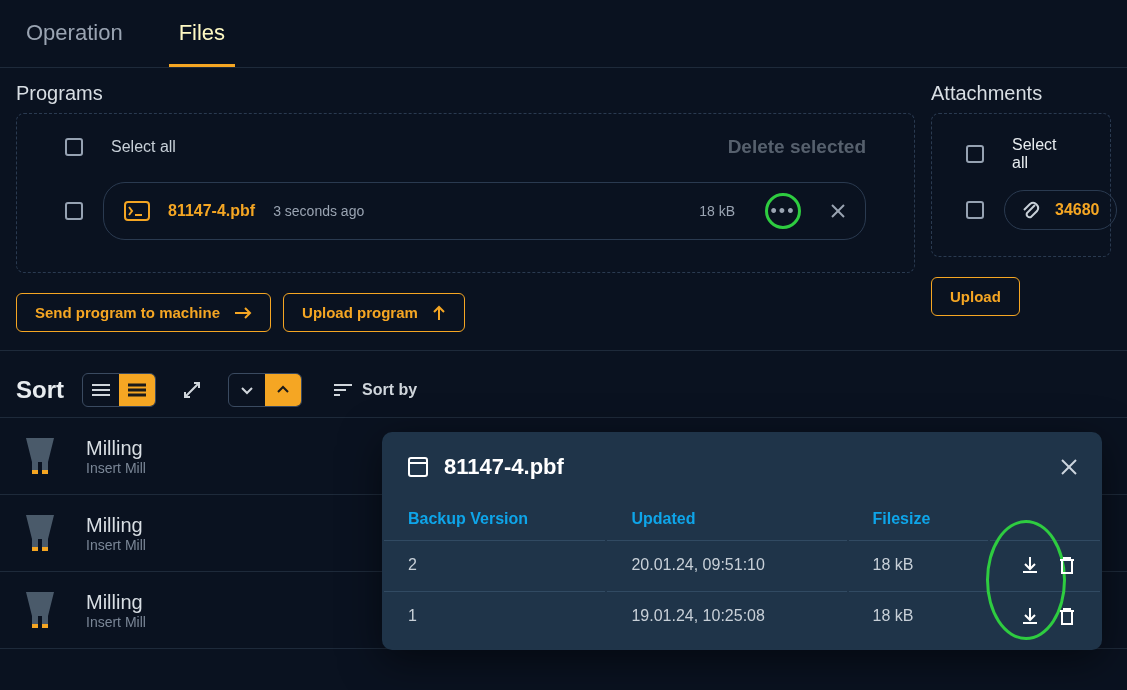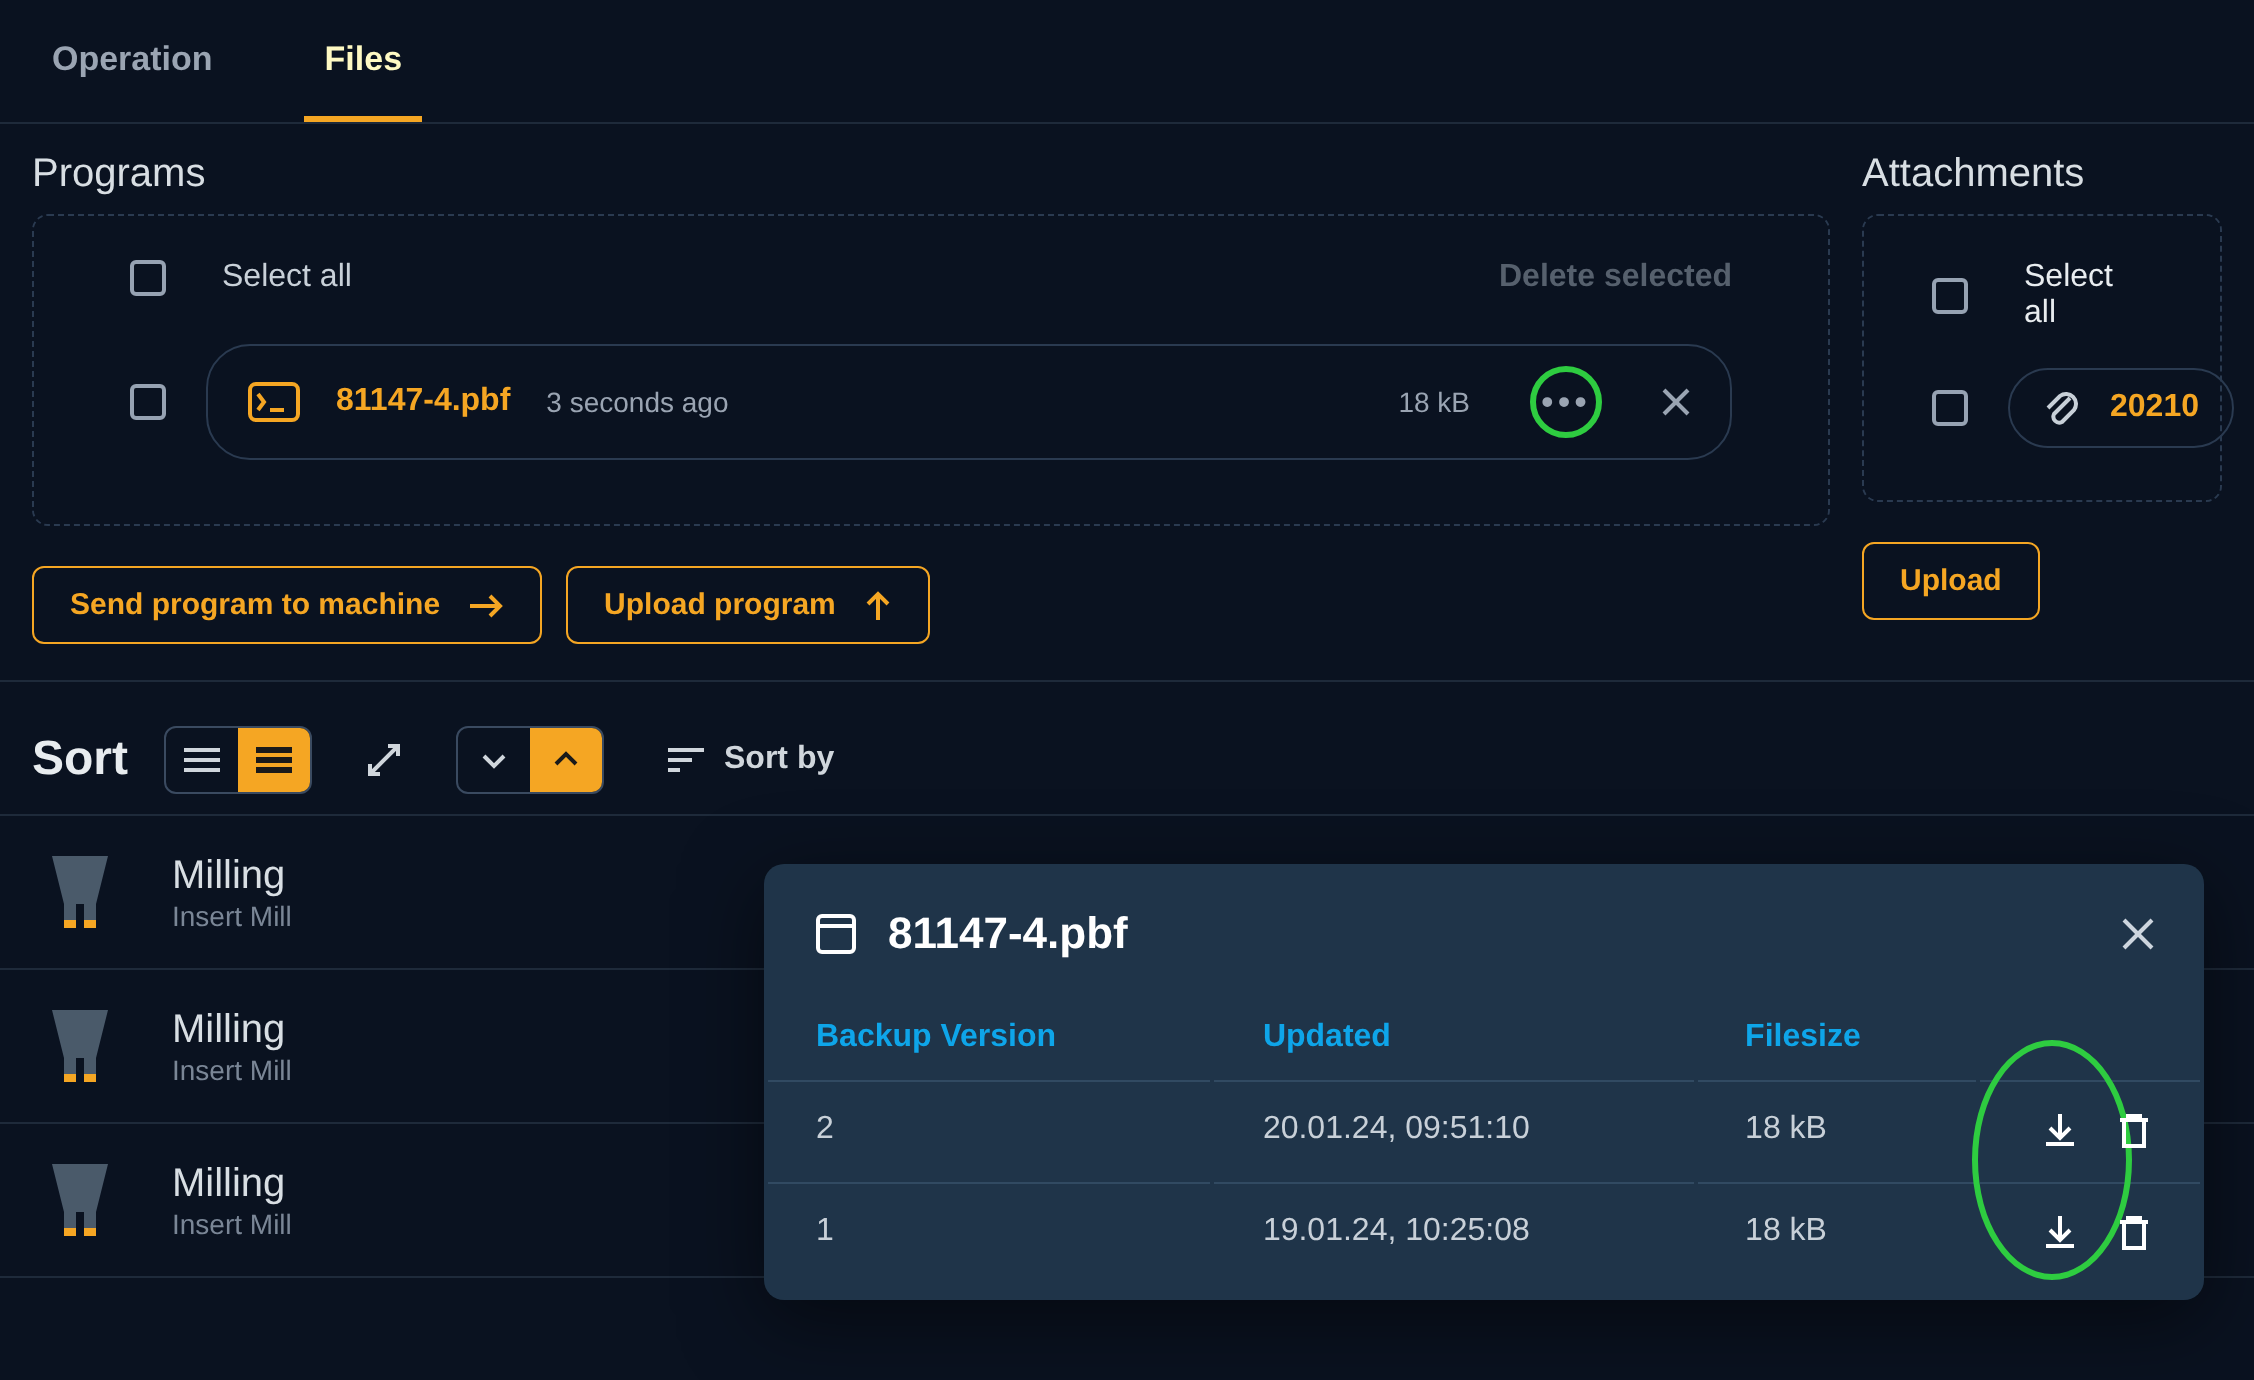--- a/index.html
+++ b/index.html
@@ -13,22 +13,22 @@
     overflow: hidden;
   }
   .tabs {
     display: flex;
     border-bottom: 1px solid #1e2a3a;
     padding: 0 16px;
     gap: 36px;
   }
   .tab {
     padding: 20px 10px 18px;
-    font-size: 17px;
-    font-weight: 700;
+    font-size: 22px;
+    font-weight: 400;
     color: #9aa4b2;
     cursor: pointer;
     border-bottom: 3px solid transparent;
   }
   .tab.active {
     color: #fef9c3;
     border-bottom-color: #f5a623;
   }
   .panels {
     display: flex;
@@ -58,21 +58,21 @@
     width: 18px; height: 18px;
     border: 2px solid #96a2b2;
     border-radius: 3px;
     flex-shrink: 0;
   }
   .selectall-row {
     padding: 8px 32px;
     justify-content: space-between;
   }
   .selectall-left { display: flex; align-items: center; gap: 28px; color: #c8d0d8; font-size: 16px;}
-  .delete-selected { color: #56606d; font-size: 16px; font-weight: 600;}
+  .delete-selected { color: #56606d; font-size: 19px; font-weight: 600;}
   .file-row-wrap {
     display: flex; align-items: center; gap: 20px;
     padding: 6px 32px;
     margin-top: 10px;
   }
   .file-chip {
     flex: 1;
     border: 1px solid #2a3a50;
     border-radius: 22px;
     padding: 10px 20px;
@@ -274,21 +274,21 @@
         <span style="font-size:16px;">Select all</span>
       </div>
       <div class="row" style="gap:20px; padding:10px 18px 0;">
         <div class="checkbox"></div>
         <div class="attach-chip">
           <span>
             <svg width="20" height="18" viewBox="0 0 20 18">
                 <path d="M14 4 L6 12 a3 3 0 0 0 4 4 L16 10 a5 5 0 0 0 -7 -7 L3 9" fill="none" stroke="#c8d0d8" stroke-width="2"></path>
               </svg>
           </span>
-          <span class="attach-name">20210</span>
+          <span class="attach-name">34680</span>
         </div>
       </div>
     </div>
     <div class="btn-row">
       <button class="btn">
         <span>Upload</span>
       </button>
     </div>
   </div>
 </div>

